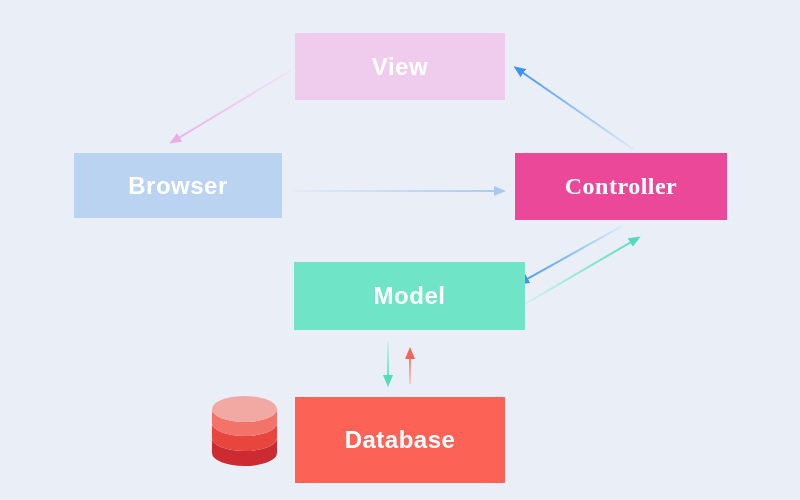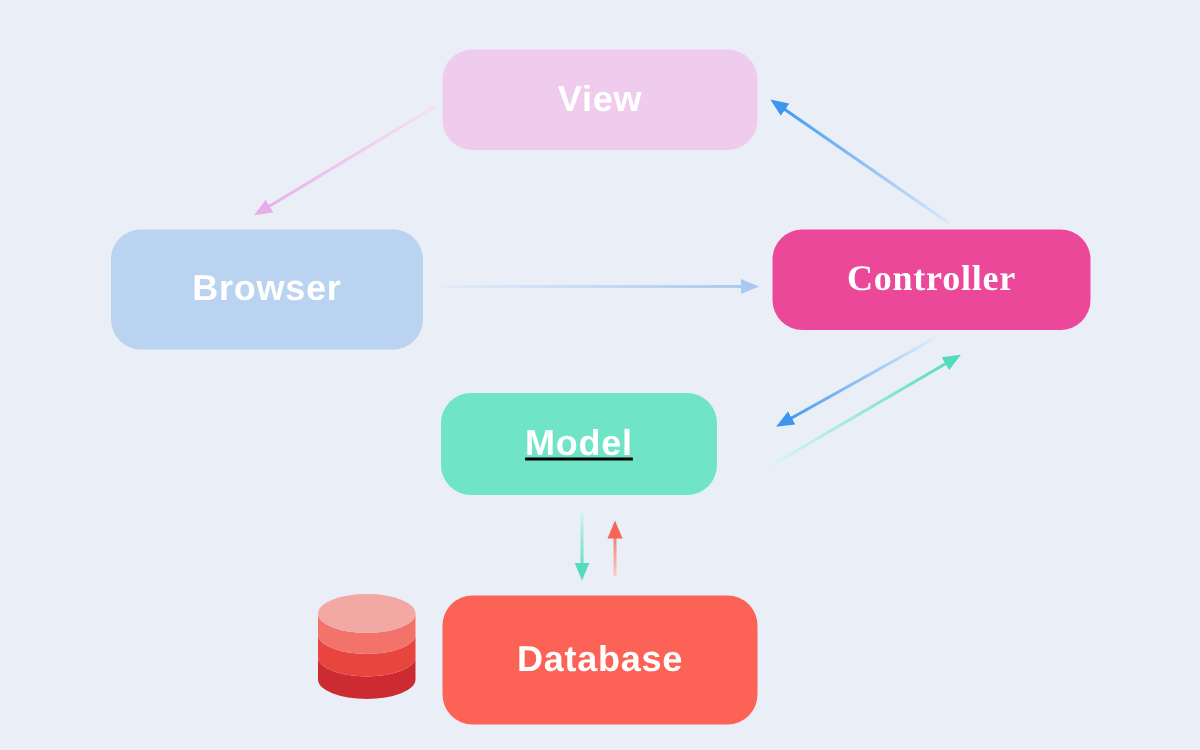--- a/index.html
+++ b/index.html
@@ -23,32 +23,32 @@
     left: 0;
     top: 0;
     width: 800px;
     height: 500px;
   }
   .node {
     position: absolute;
     display: flex;
     align-items: center;
     justify-content: center;
-    border-radius: 20px;
+    border-radius: 0;
   }
   .node-label {
     color: #ffffff;
     font-size: 24px;
     font-weight: 600;
     letter-spacing: 0.5px;
   }
   .node-view       { left: 295px; top:  33px; width: 210px; height: 67px; background: #efccee; }
-  .node-browser    { left:  74px; top: 153px; width: 208px; height: 80px; background: #b9d3f0; }
+  .node-browser    { left:  74px; top: 153px; width: 208px; height: 65px; background: #b9d3f0; }
   .node-controller { left: 515px; top: 153px; width: 212px; height: 67px; background: #ec4899; font-family: Liberation Serif, serif; }
-  .node-model      { left: 294px; top: 262px; width: 184px; height: 68px; background: #6fe4c6; text-decoration: underline; }
+  .node-model      { left: 294px; top: 262px; width: 231px; height: 68px; background: #6fe4c6; }
   .node-database   { left: 295px; top: 397px; width: 210px; height: 86px; background: #fc6255; }
 </style>
 </head>
 <body>
 
 <div class="canvas">
 
   <svg class="arrow-layer" width="800" height="500" viewBox="0 0 800 500" xmlns="http://www.w3.org/2000/svg">
     <defs>
       <linearGradient id="g-pink" gradientUnits="userSpaceOnUse" x1="290" y1="71" x2="172" y2="142">

